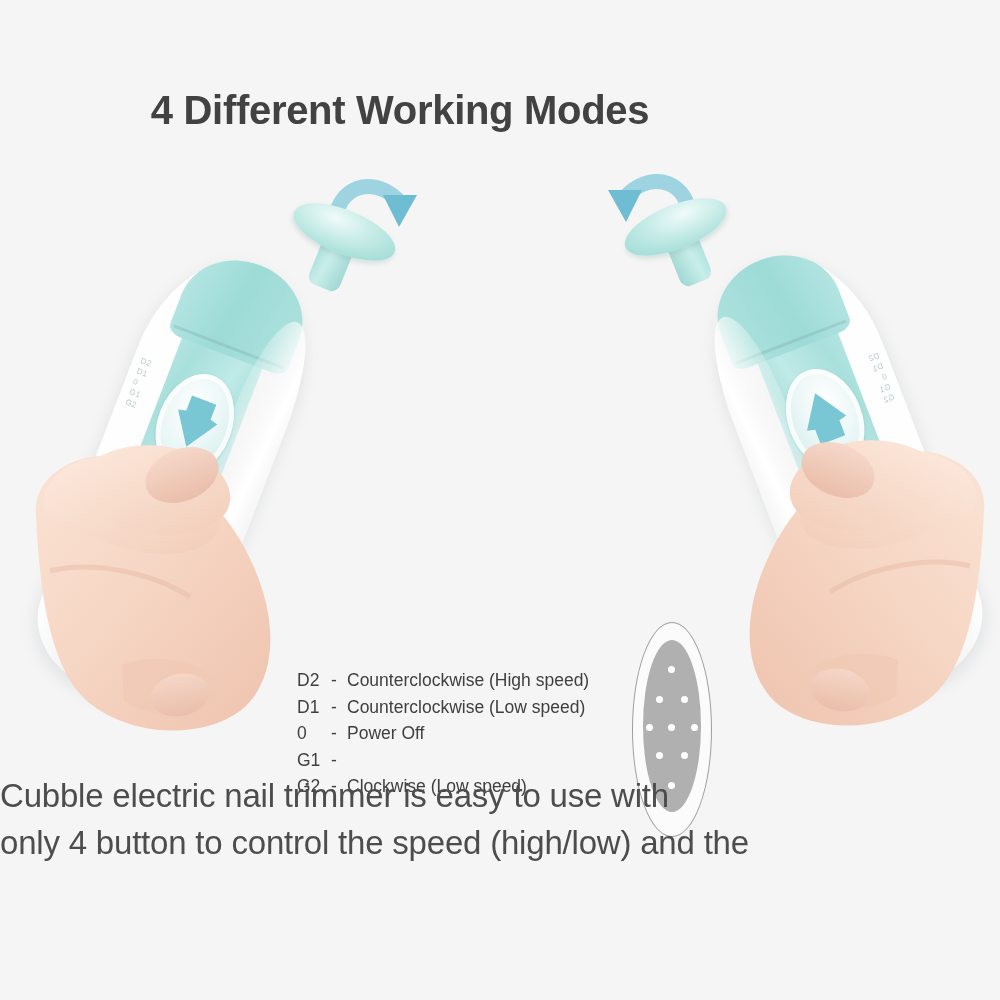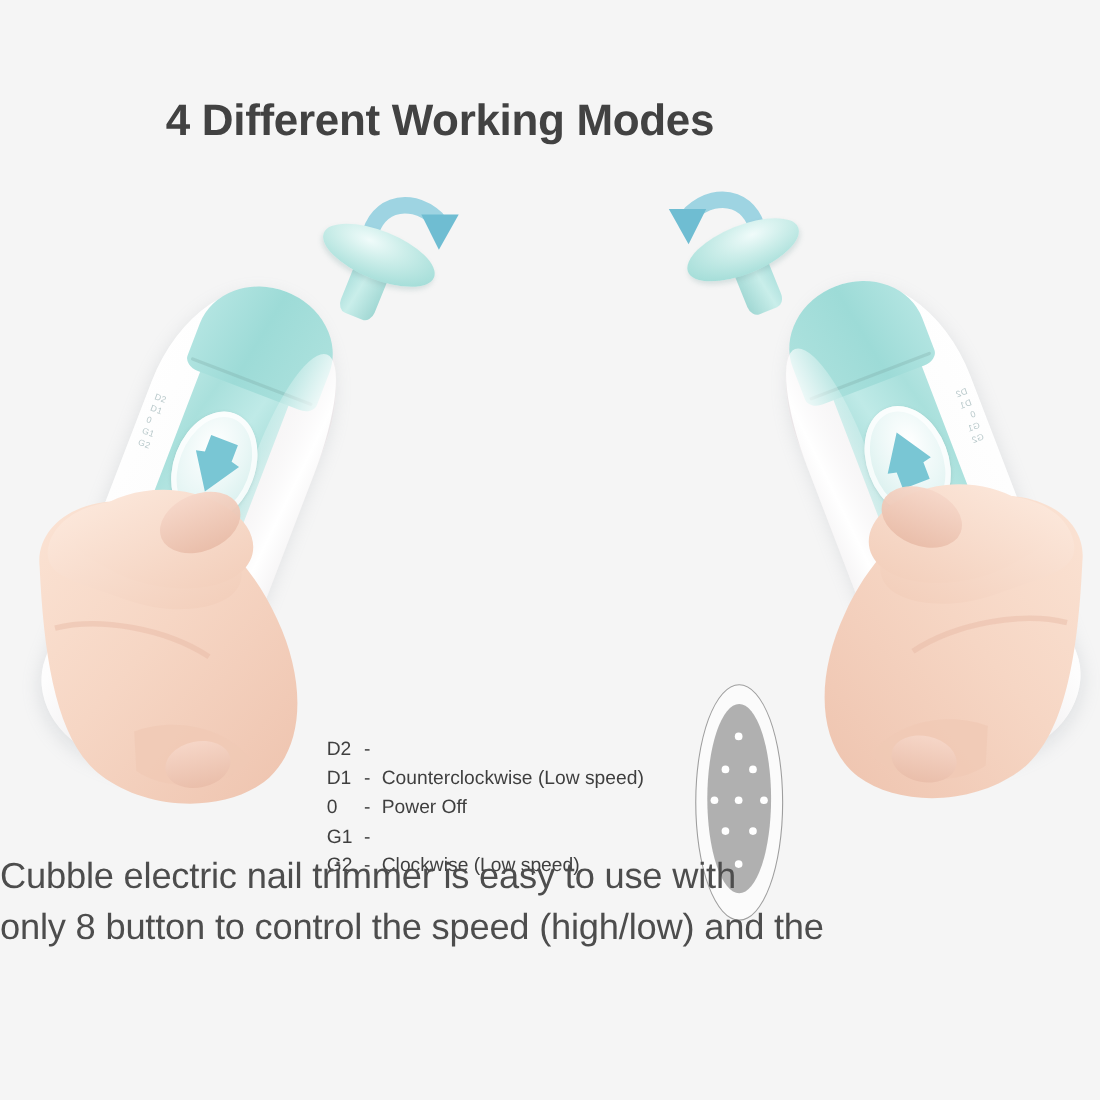--- a/index.html
+++ b/index.html
@@ -300,20 +300,21 @@
         <div class="dot" style="left:13px; top:112px;"></div>
         <div class="dot" style="left:38px; top:112px;"></div>
         <div class="dot" style="left:25px; top:142px;"></div>
       </div>
     </div>
 
     <div class="legend">
       <div class="legend-row">
         <span class="legend-code">D2</span>
         <span class="legend-dash">-</span>
+        <span class="legend-text">Counterclockwise (High speed)</span>
       </div>
       <div class="legend-row">
         <span class="legend-code">D1</span>
         <span class="legend-dash">-</span>
         <span class="legend-text">Counterclockwise (Low speed)</span>
       </div>
       <div class="legend-row">
         <span class="legend-code">0</span>
         <span class="legend-dash">-</span>
         <span class="legend-text">Power Off</span>
@@ -326,16 +327,16 @@
         <span class="legend-code">G2</span>
         <span class="legend-dash">-</span>
         <span class="legend-text">Clockwise (Low speed)</span>
       </div>
     </div>
 
   </div>
 
   <div class="caption">
     <div>Cubble electric nail trimmer is easy to use with</div>
-    <div>only 8 button to control the speed (high/low) and the</div>
+    <div>only 4 button to control the speed (high/low) and the</div>
   </div>
 
 </div>
 
 </body></html>

